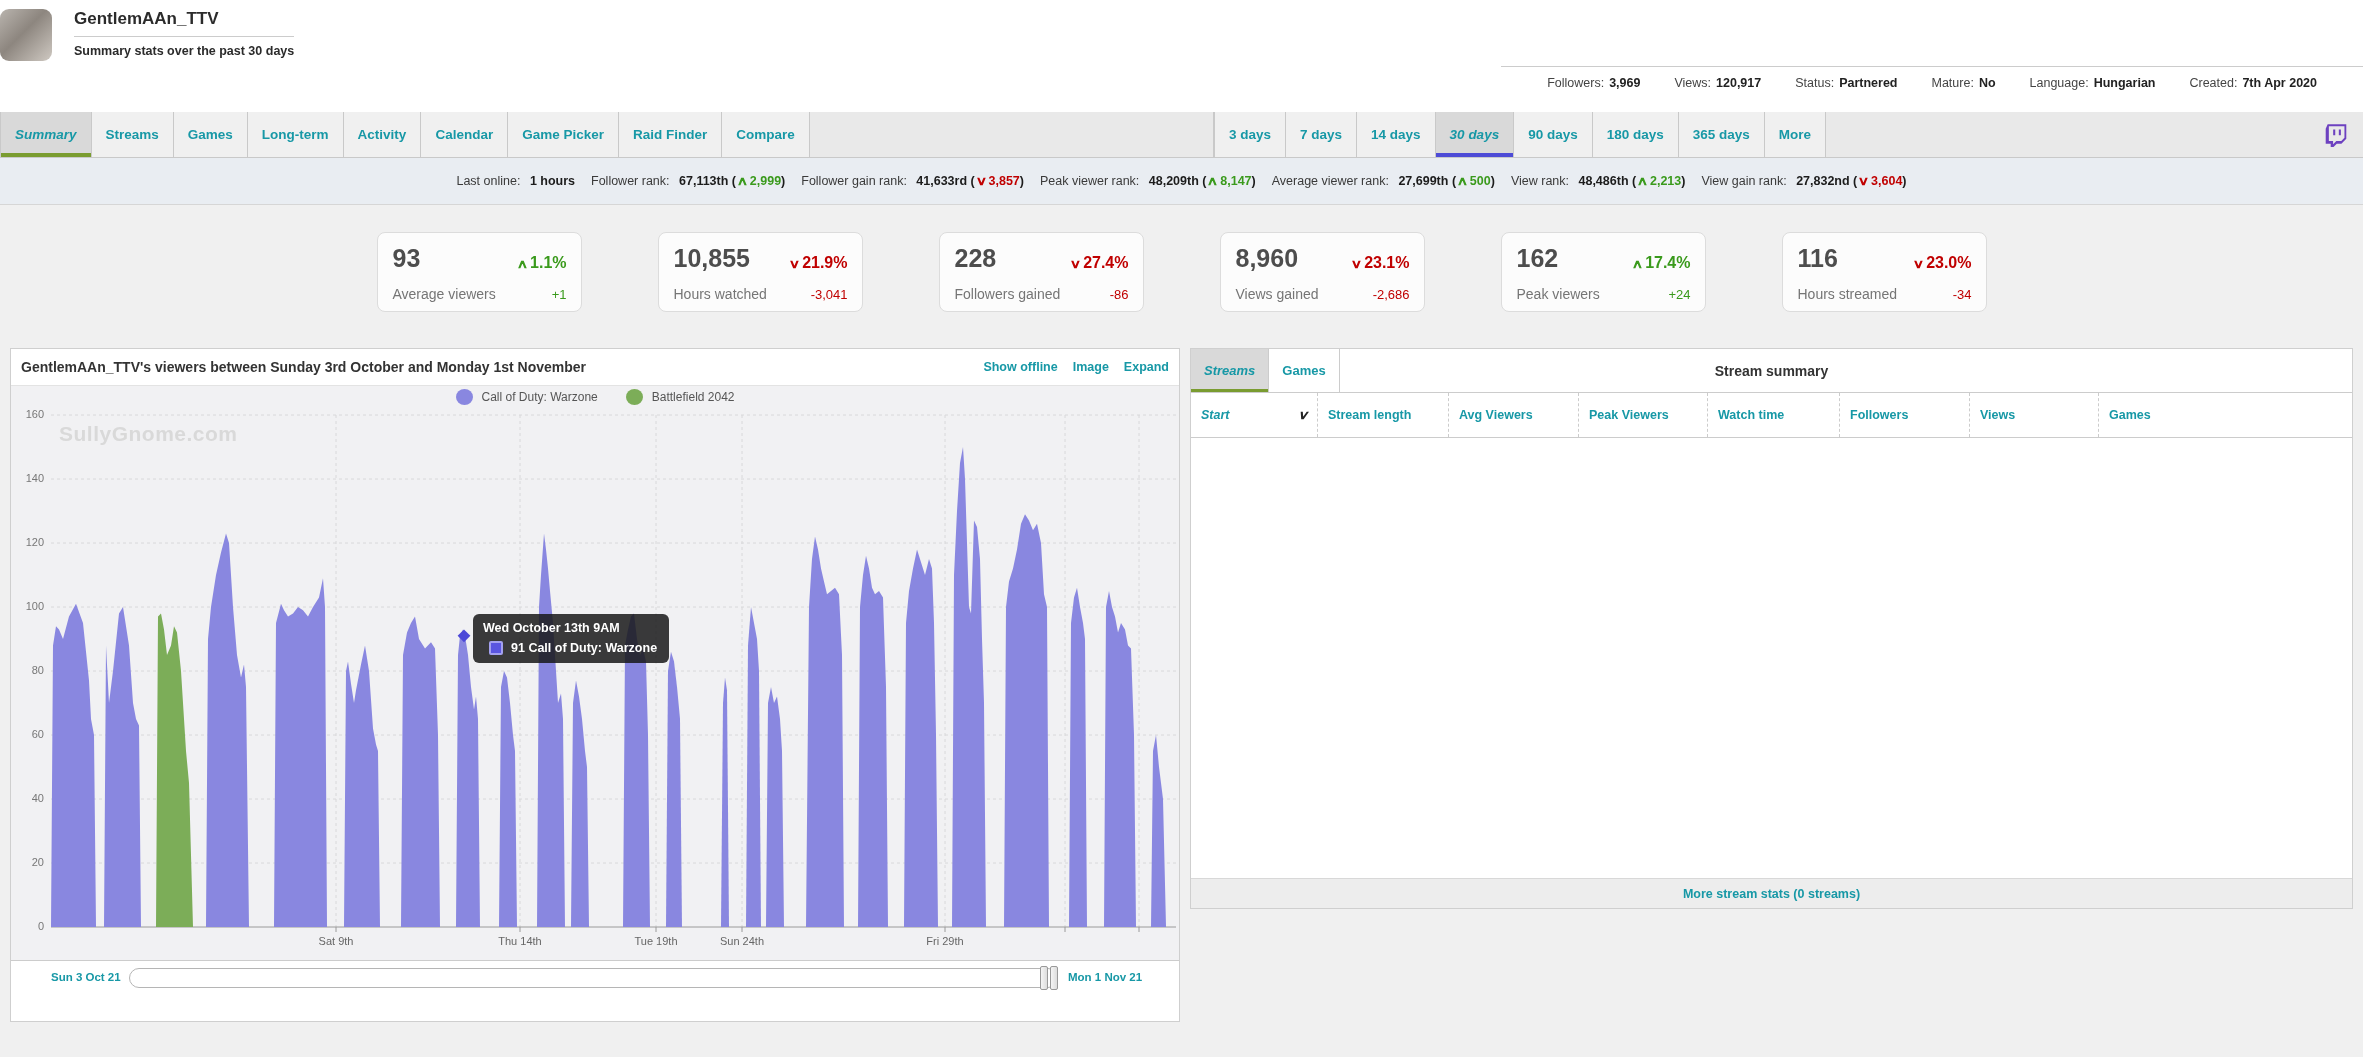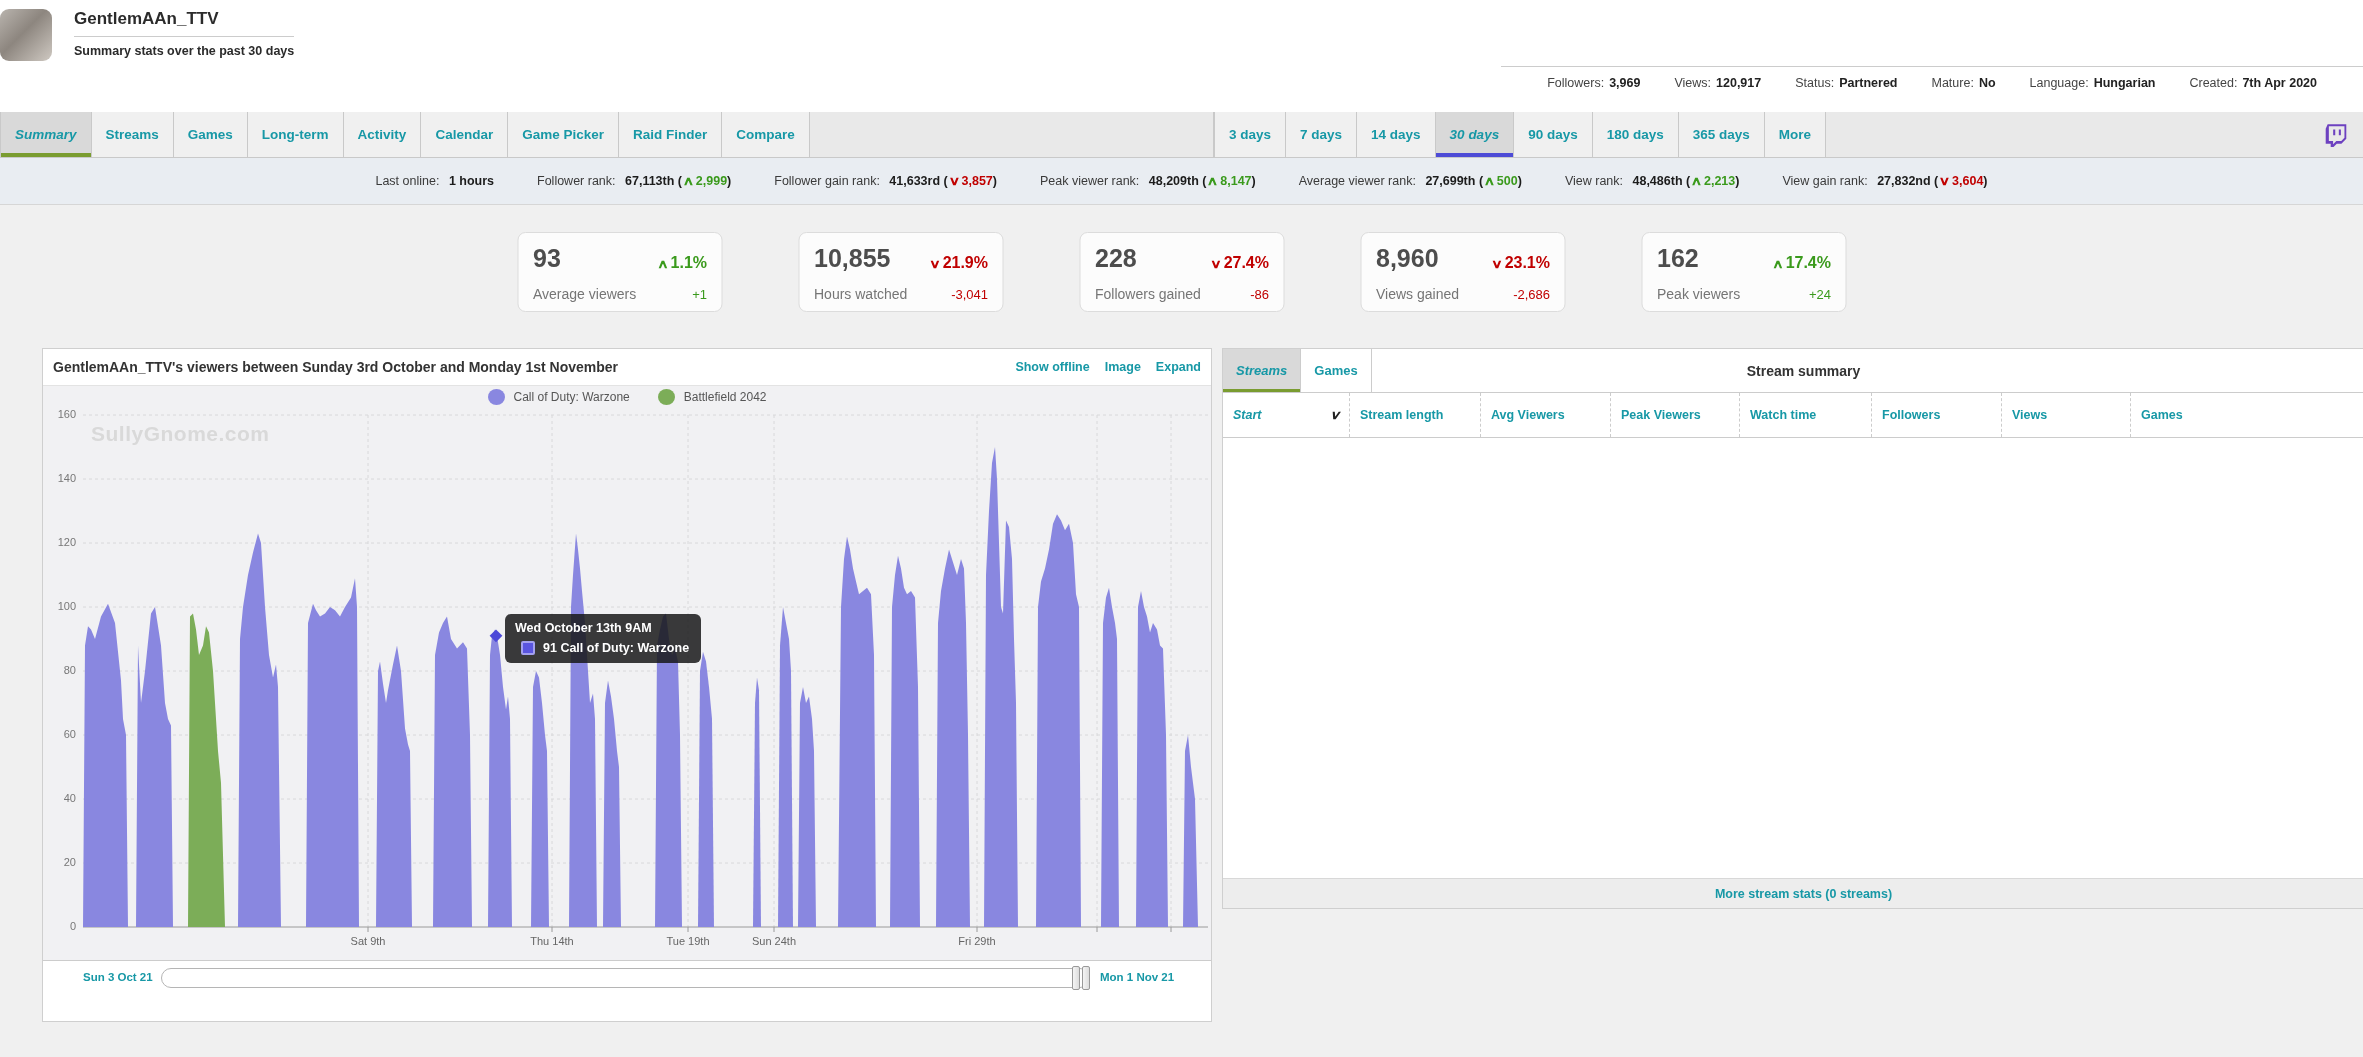--- a/index.html
+++ b/index.html
@@ -26,42 +26,42 @@
          border-right:1px solid #c9c9c9; color:#1798a6; font-weight:bold; font-size:13.5px; cursor:pointer; white-space:nowrap; }
   .tab:first-child { border-left:1px solid #c9c9c9; }
   .tab.active { background:#d9d9d9; font-style:italic; }
   .tab.active::after { content:""; position:absolute; left:0; right:0; bottom:0; height:4px; background:#7a9c30; }
   .range-tabs { position:absolute; left:1213px; top:0; bottom:0; display:flex; }
   .range-tabs .tab.active::after { background:#4d4bd6; }
   .twitch-icon { position:absolute; right:14px; top:10px; width:26px; height:26px; cursor:pointer; }
 
   
   .ribbon { height:47px; background:#e9edf2; border-bottom:1px solid #d6d6d6;
-            display:flex; justify-content:center; align-items:center; gap:43px; }
+            display:flex; justify-content:center; align-items:center; gap:16px; }
   .rb-item { font-size:12.5px; color:#3a3a3a; white-space:nowrap; }
   .rb-item b.val { color:#1c1c1c; margin-left:6px; }
   .paren { font-weight:bold; color:#1c1c1c; }
   .chev { display:inline-block; font-weight:900; font-size:12px; transform:scaleX(1.35); margin:0 3px 0 2px; }
   .up { color:#3a9a1c; } .down { color:#c00000; }
   b.delta { font-weight:bold; }
 
   
   .main { position:relative; height:852px; background:#f0f0f0; }
 
   
   .cards { position:absolute; top:27px; left:50%; transform:translateX(-50%); display:flex; gap:76px; }
   .card { width:205px; height:80px; background:#fcfcfc; border:1px solid #dcdcdc; border-radius:8px;
           padding:12px 14px 0 15px; display:grid; grid-template-columns:1fr auto; grid-template-rows:auto auto; }
   .card-num { font-size:25px; font-weight:bold; color:#4d4d4d; line-height:1.1; }
   .card-pct { font-size:16px; font-weight:bold; align-self:center; white-space:nowrap; }
   .card-label { font-size:14px; color:#757575; margin-top:4px; }
   .card-delta { font-size:13px; text-align:right; margin-top:5px; }
 
   
-  .panel { position:absolute; background:#fff; border:1px solid #cfcfcf;margin-left:32px; }
+  .panel { position:absolute; background:#fff; border:1px solid #cfcfcf; }
   #chart-panel { left:10px; top:143px; width:1170px; height:674px; }
   #stream-panel { left:1190px; top:143px; width:1163px; height:561px; }
 
   
   .cp-header { height:37px; display:flex; align-items:center; padding:0 10px; border-bottom:1px solid #e3e3e3; }
   .cp-title { font-size:14px; font-weight:bold; color:#333; flex:1; }
   .cp-links { display:flex; gap:15px; }
   .cp-link { color:#1798a6; font-weight:bold; font-size:12.5px; cursor:pointer; white-space:nowrap; }
   .cp-peak { height:26px; display:flex; align-items:center; padding:0 10px; font-size:12px; color:#555; }
   .chart-zone { position:relative; height:574px; background:#f1f1f3; overflow:hidden; }
@@ -188,20 +188,26 @@
         <div class="card-num">8,960</div>
         <div class="card-pct down"><span class="chev down">∨</span>23.1%</div>
         <div class="card-label">Views gained</div>
         <div class="card-delta down">-2,686</div>
       </div>
       <div class="card">
         <div class="card-num">162</div>
         <div class="card-pct up"><span class="chev up">∧</span>17.4%</div>
         <div class="card-label">Peak viewers</div>
         <div class="card-delta up">+24</div>
+      </div>
+      <div class="card">
+        <div class="card-num">116</div>
+        <div class="card-pct down"><span class="chev down">∨</span>23.0%</div>
+        <div class="card-label">Hours streamed</div>
+        <div class="card-delta down">-34</div>
       </div>
     </div>
 
   <div class="panel" id="chart-panel">
     <div class="cp-header">
       <div class="cp-title">GentlemAAn_TTV's viewers between Sunday 3rd October and Monday 1st November</div>
       <div class="cp-links">
         <span class="cp-link">Show offline</span>
         <span class="cp-link">Image</span>
         <span class="cp-link">Expand</span>

